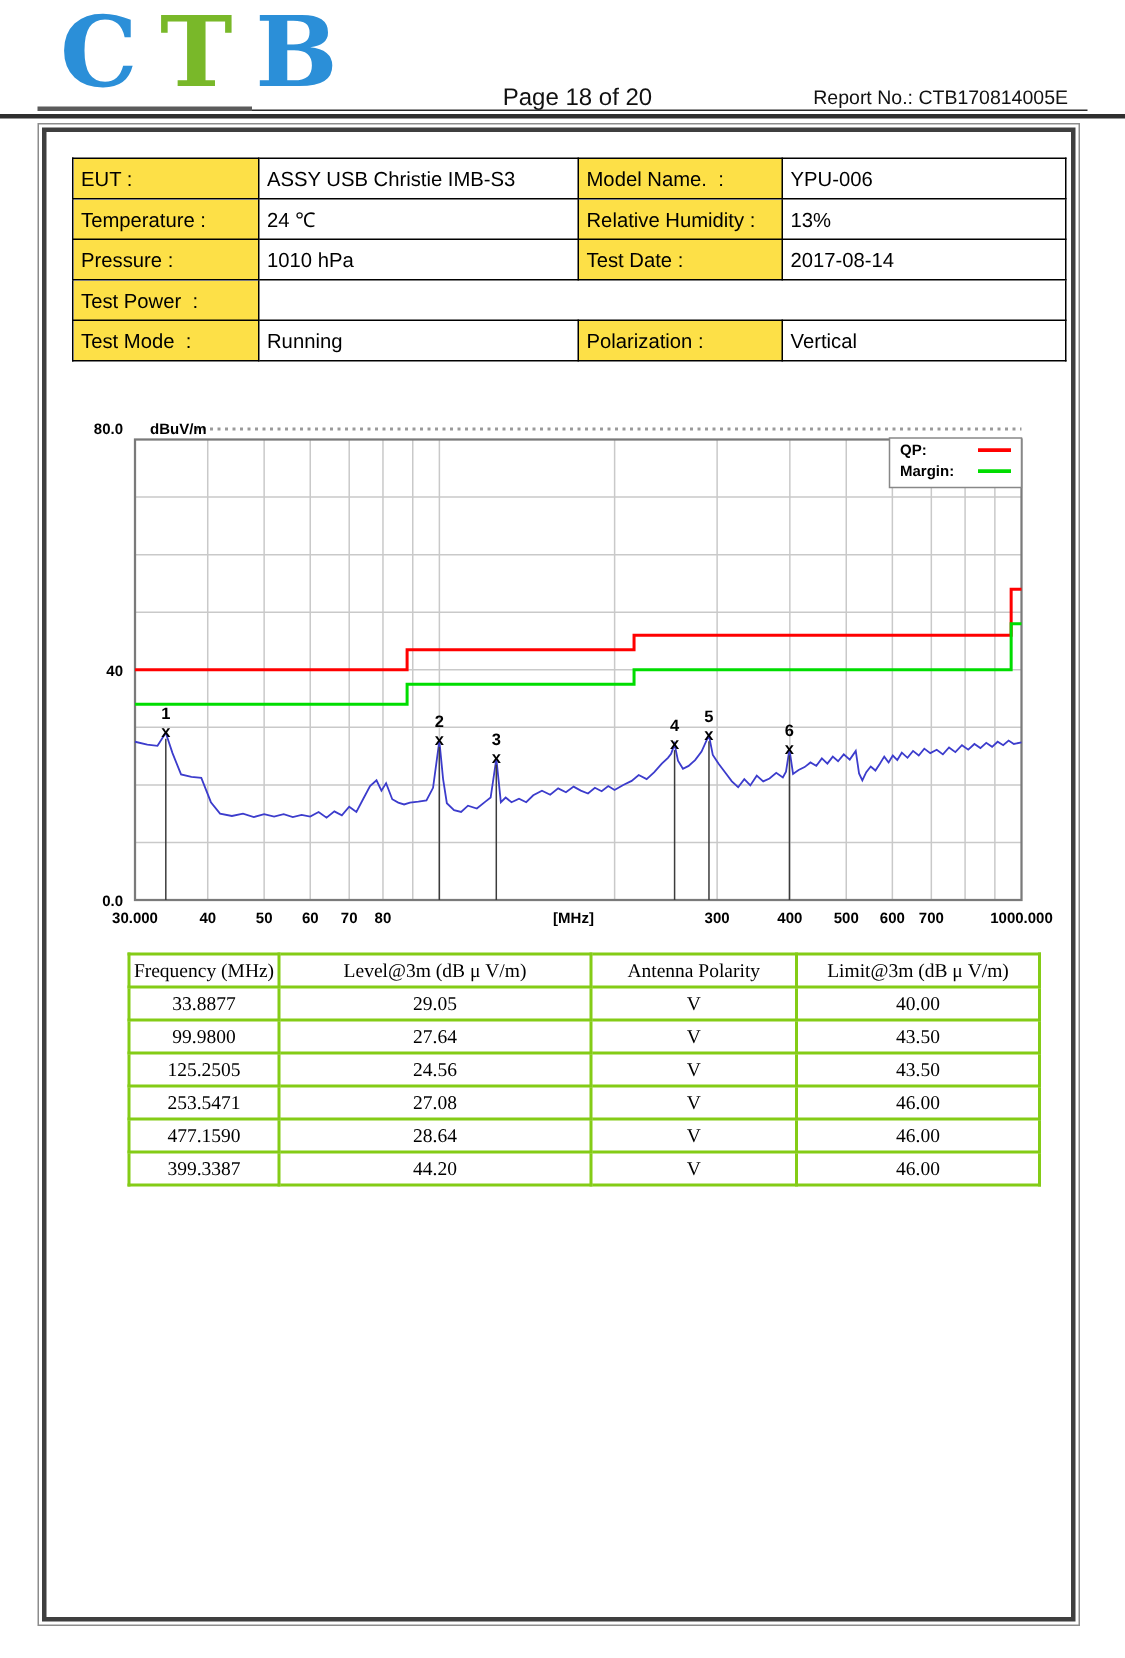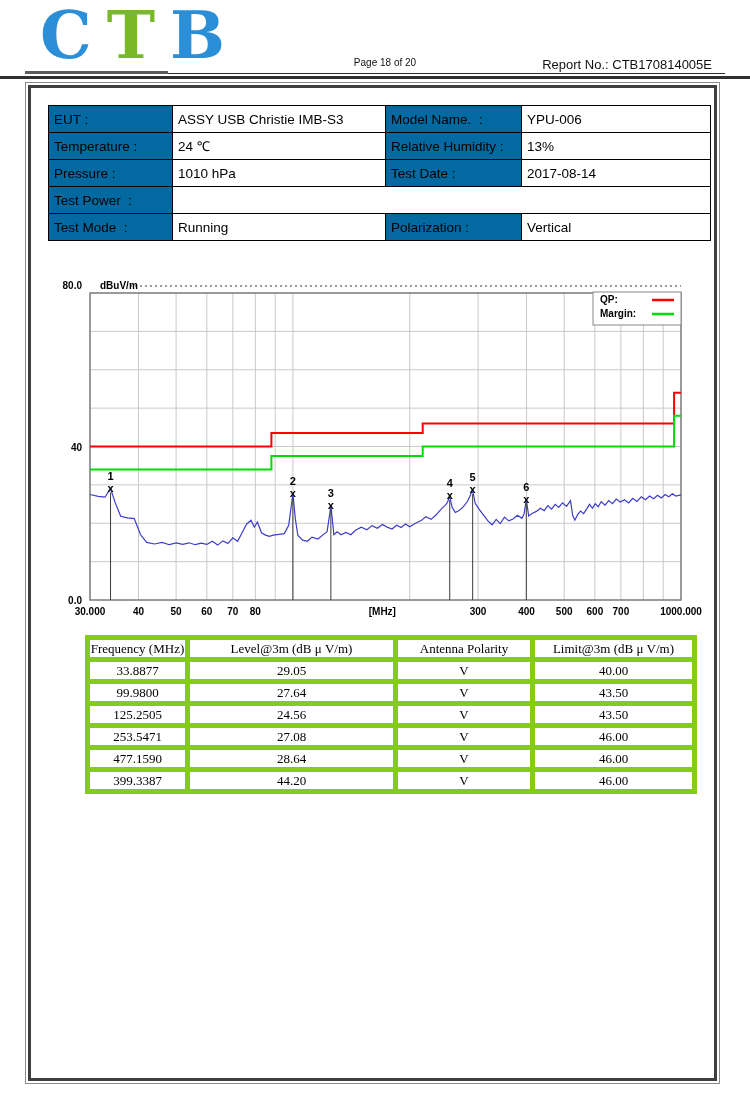--- a/index.html
+++ b/index.html
@@ -3,50 +3,50 @@
 <meta charset="utf-8">
 <style>
   * { margin:0; padding:0; box-sizing:border-box; }
   html,body { width:750px; height:1105px; background:#ffffff; position:relative;
               font-family:"Liberation Sans",sans-serif; overflow:hidden; }
   .abs { position:absolute; }
 
   
   .logo { left:40px; top:0px; font-family:"DejaVu Serif",serif; font-weight:bold;
           font-size:65px; letter-spacing:15px; line-height:70px; }
-  .page-label  { left:325px; top:57px; width:120px; text-align:center; font-size:10px; color:#111; }
+  .page-label  { left:325px; top:57px; width:120px; text-align:center; font-size:16px; color:#111; }
   .report-label{ right:38px; top:57px; font-size:13px; color:#111; }
   .rule-logo  { left:25px;  top:71px; width:143px; height:3px; background:#5b5b5b; }
   .rule-thin  { left:168px; top:73px; width:557px; height:1px; background:#2a2a2a; }
   .rule-thick { left:0;     top:76px; width:750px; height:3px; background:#2f2f2f; }
 
   
   .page-border { left:28px; top:85px; width:689px; height:996px;
                  border:3px solid #3f3f3f;
                  box-shadow:0 0 0 2px #ffffff, 0 0 0 3px #8c8c8c; }
 
   
   .info-table { left:48px; top:105px; }
   .info-table table { border-collapse:collapse; table-layout:fixed; width:662px; }
   .info-table td { border:1px solid #000; height:27px; font-size:13.5px; color:#000;
                    padding:0 2px 0 5px; white-space:pre; overflow:hidden; vertical-align:middle; }
-  .info-table td.lbl { background:#0369a1; }
+  .info-table td.lbl { background:#fde047; }
 
   
   #chart-wrap { left:0; top:270px; width:750px; height:365px; }
   text { font-family:"Liberation Sans",sans-serif; }
   .tick { font-size:10px; font-weight:bold; fill:#000; }
   .mk   { font-size:11px; font-weight:bold; fill:#000; }
   .leg  { font-size:10px; font-weight:bold; fill:#000; }
 
   
   .results-table { left:85px; top:635px; font-family:"Liberation Serif",serif; }
   .results-table table { border-collapse:collapse; table-layout:fixed; width:607px;
                          border:2px solid #000; }
-  .results-table td { border:5px solid #84cc16; height:22px; font-size:13px; color:#000;
+  .results-table td { border:2px solid #84cc16; height:22px; font-size:13px; color:#000;
                       text-align:center; vertical-align:middle; }
 </style>
 </head>
 <body>
 
 <div class="abs logo"><span style="color: rgb(43, 143, 216);">C</span><span style="color: rgb(121, 184, 41);">T</span><span style="color: rgb(43, 143, 216);">B</span></div>
 <div class="abs page-label">Page 18 of 20</div>
 <div class="abs report-label">Report No.: CTB170814005E</div>
 <div class="abs rule-logo"></div>
 <div class="abs rule-thin"></div>

